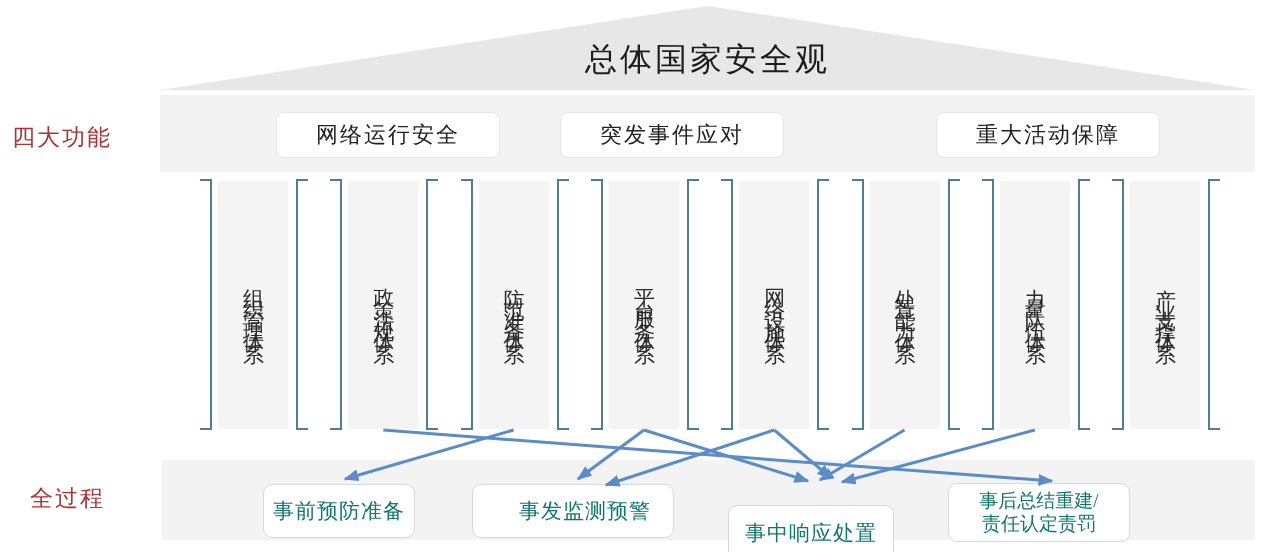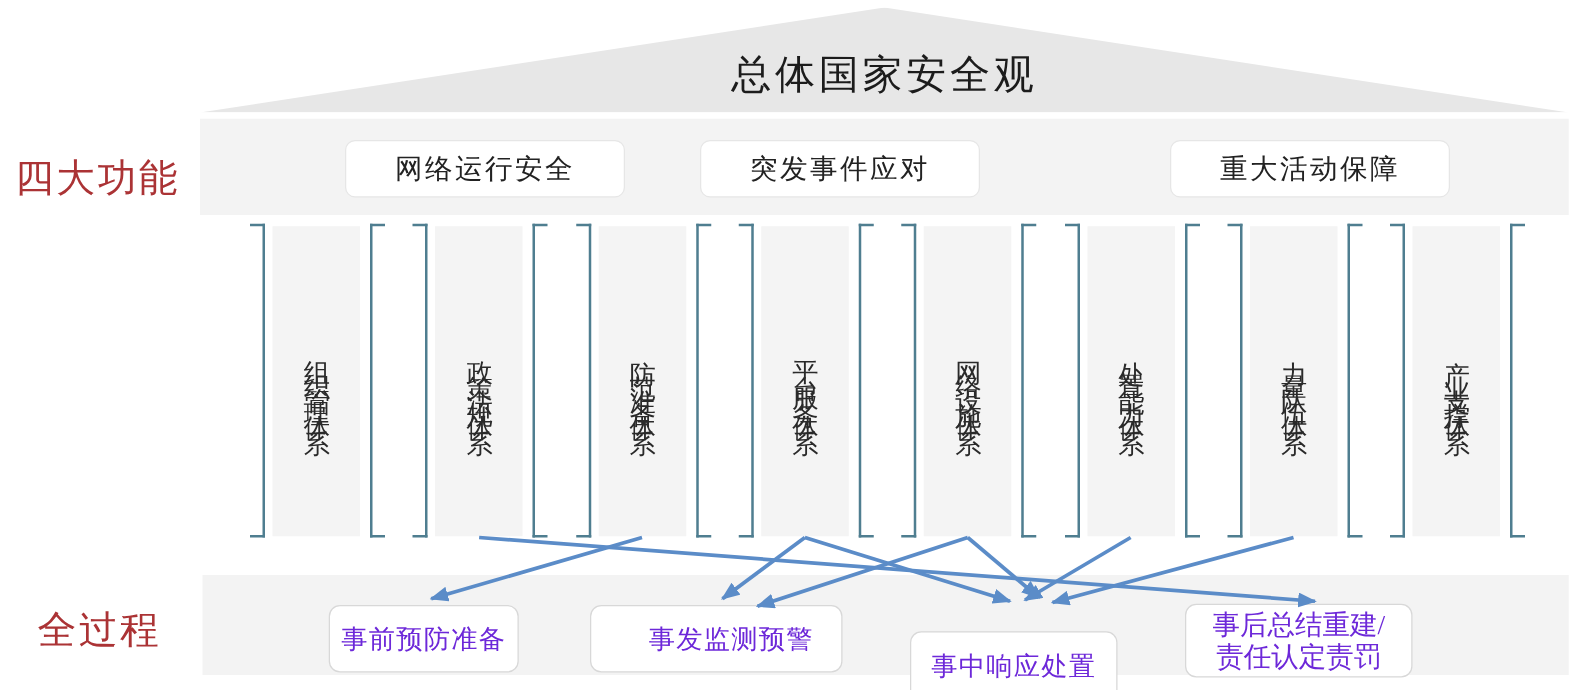--- a/index.html
+++ b/index.html
@@ -13,21 +13,21 @@
     clip-path:polygon(50% 0,100% 100%,0 100%);
   }
   .roof-title{
     position:absolute;left:160px;top:38px;width:1095px;
     text-align:center;font-size:32px;color:#1c1c1c;letter-spacing:3px;
   }
   .band{position:absolute;left:160px;width:1095px;background:#f3f3f3;}
   .band.functions{top:95px;height:77px;}
   .band.process{top:460px;height:80px;left:162px;width:1093px;}
   .row-label{
-    position:absolute;color:#ab3335;font-size:31px;letter-spacing:2px;
+    position:absolute;color:#ab3335;font-size:23px;letter-spacing:2px;
     font-family:"Liberation Serif","DejaVu Serif",serif;
   }
   .fn-box{
     position:absolute;top:112px;height:44px;background:#ffffff;
     border:1px solid #e6e6e6;border-radius:8px;
     display:flex;align-items:center;justify-content:center;
     font-size:22px;color:#222;letter-spacing:2px;
   }
   .sys-col{
     position:absolute;top:181px;height:248px;background:#f4f4f4;
@@ -42,23 +42,23 @@
   }
   .bracket.close{ 
     border-top:2px solid #4f7e90;border-bottom:2px solid #4f7e90;border-right:2px solid #4f7e90;
   }
   .bracket.open{ 
     border-top:2px solid #4f7e90;border-bottom:2px solid #4f7e90;border-left:2px solid #4f7e90;
   }
   .proc-box{
     position:absolute;background:#ffffff;border:1px solid #d8d8d8;border-radius:9px;
     display:flex;flex-direction:column;align-items:center;justify-content:center;
-    font-size:21px;color:#6d28d9;letter-spacing:1px;text-align:center;line-height:1.18;
+    font-size:21px;color:#0f766e;letter-spacing:1px;text-align:center;line-height:1.18;
   }
-  .proc-box.small{font-size:22px;letter-spacing:0;}
+  .proc-box.small{font-size:19px;letter-spacing:0;}
   .arrows-svg{position:absolute;left:0;top:0;pointer-events:none;}
 </style>
 </head>
 <body>
 
 <div class="stage">
 
   <div class="roof"></div>
   <div class="roof-title">总体国家安全观</div>
 

